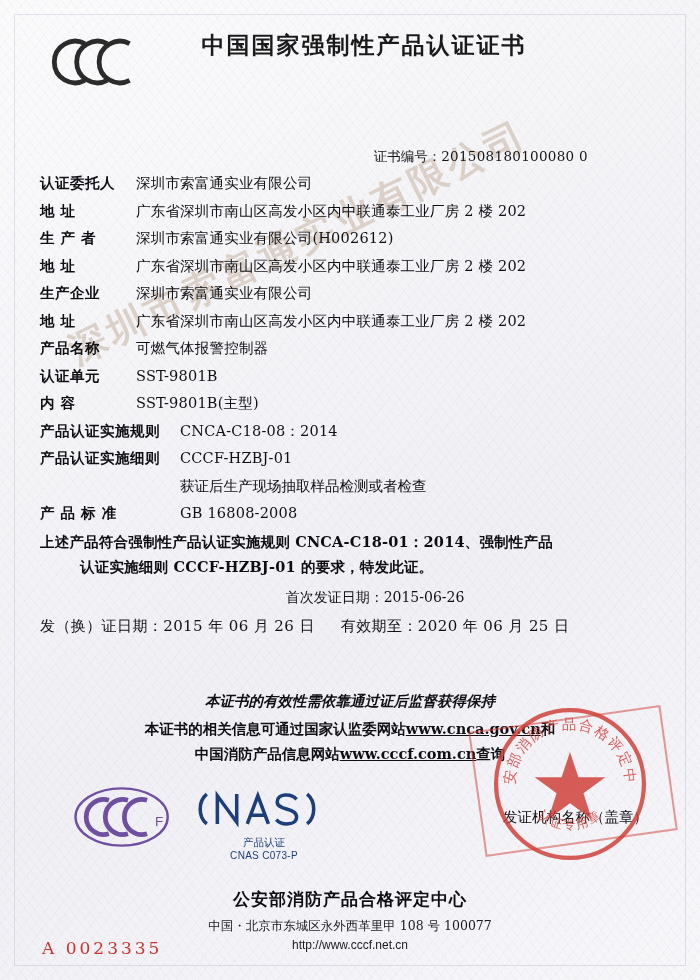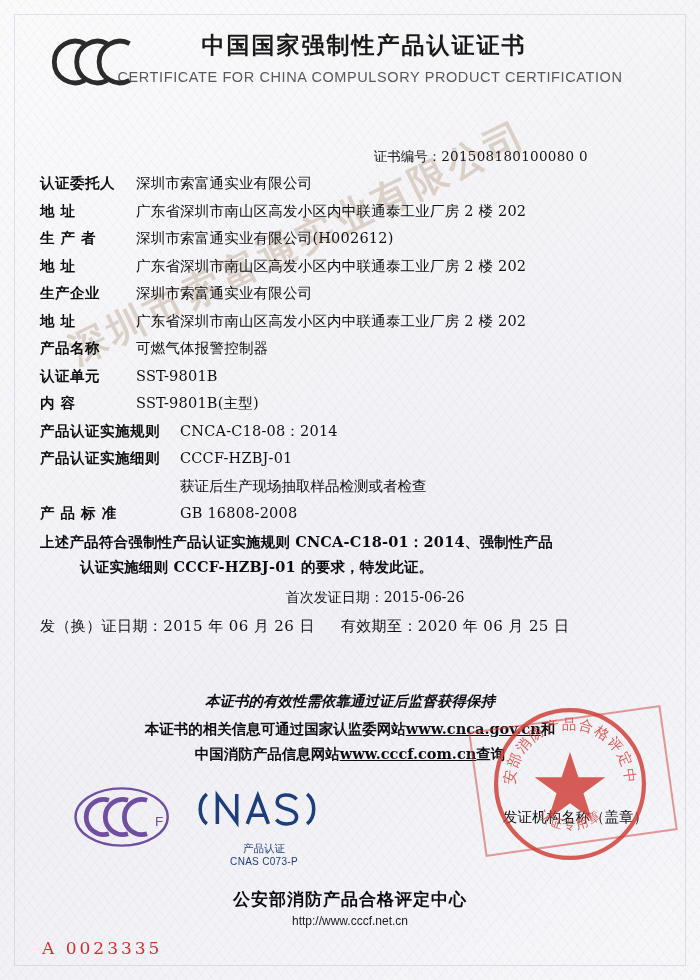--- a/index.html
+++ b/index.html
@@ -185,21 +185,21 @@
   .cnas-logo {
     position: absolute;
     left: 198px;
     top: 2px;
     width: 132px;
     text-align: center;
   }
   .cnas-sub {
     font-size: 10.5px;
     color: #1c3f7a;
-    margin-top: 8px;
+    margin-top: 2px;
     font-family: Liberation Serif, serif;
   }
   .cnas-sub2 {
     font-size: 10px;
     color: #1c3f7a;
     letter-spacing: 0.3px;
     font-family: "Liberation Sans", sans-serif;
   }
   .issuer {
     position: absolute;
@@ -300,21 +300,20 @@
       <div class="ccc-logo-top">
         <svg viewBox="0 0 120 70" width="96" height="56" aria-hidden="true">
           <g fill="none" stroke="#2b2b2b" stroke-width="6">
             <path d="M46 12 A26 26 0 1 0 46 58"></path>
             <path d="M74 12 A26 26 0 1 0 74 58"></path>
             <path d="M102 12 A26 26 0 1 0 102 58"></path>
           </g>
         </svg>
       </div>
       <div class="title-zh">中国国家强制性产品认证证书</div>
-      <div class="title-en">CERTIFICATE FOR CHINA COMPULSORY PRODUCT CERTIFICATION</div>
     </div>
 
     <div class="cert-no">
       <span>证书编号：</span><span class="num">201508180100080 0</span>
     </div>
 
     <div class="body-block">
 
       <div class="row">
         <span class="lbl">认证委托人</span>
@@ -411,20 +410,21 @@
           </g>
         </svg>
         <div class="cnas-sub">产品认证</div>
         <div class="cnas-sub2">CNAS C073-P</div>
       </div>
       <div class="issuer">发证机构名称（盖章）</div>
     </div>
 
     <div class="footer">
       <div class="org">公安部消防产品合格评定中心</div>
+      <div class="addr">中国・北京市东城区永外西革里甲 108 号    100077</div>
       <div class="url">http://www.cccf.net.cn</div>
     </div>
   </div>
 
   <div class="seal-rect"></div>
   <svg class="seal" viewBox="0 0 200 200" aria-hidden="true">
     <circle cx="100" cy="100" r="88" fill="none" stroke="#cf3c34" stroke-width="5"></circle>
     <path id="sealTop" d="M100,100 m-66,0 a66,66 0 1,1 132,0" fill="none"></path>
     <path id="sealBottom" d="M100,100 m-54,0 a54,54 0 1,0 108,0" fill="none"></path>
     <text fill="#cf3c34" font-size="17" font-family="DejaVu Serif, serif" letter-spacing="2">

